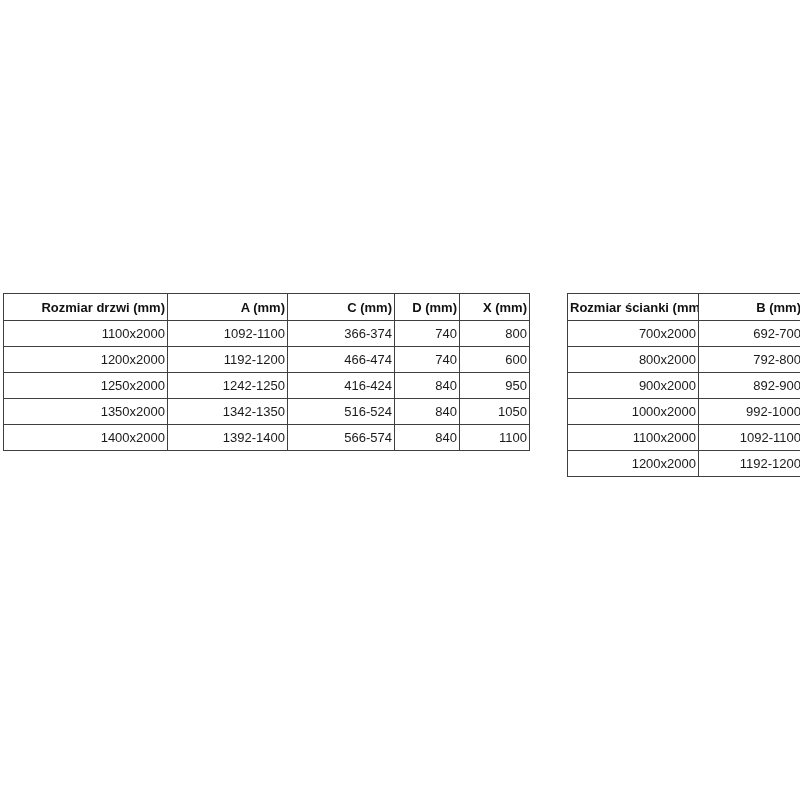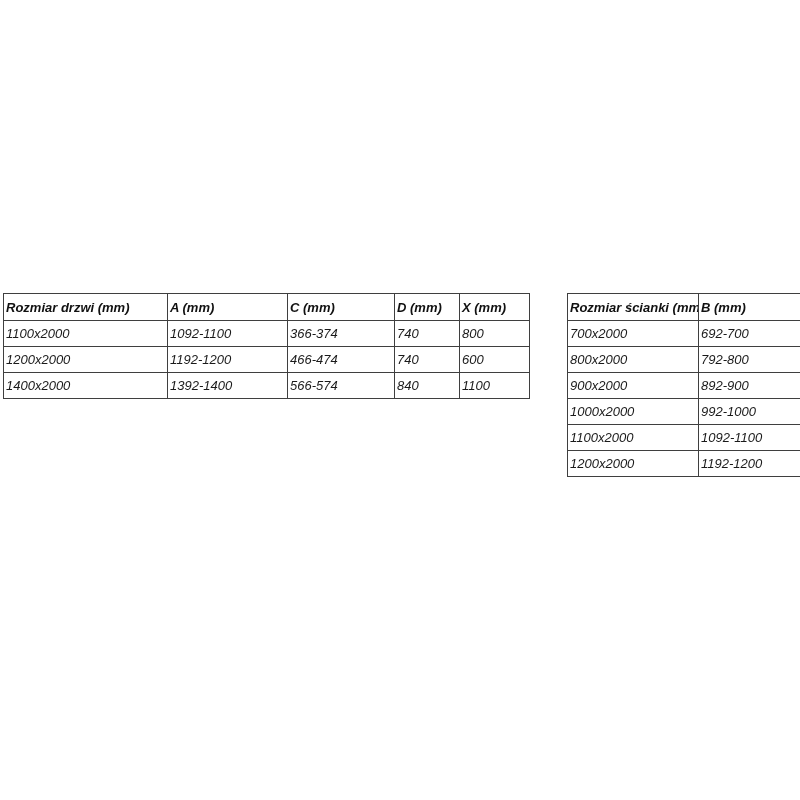--- a/index.html
+++ b/index.html
@@ -17,28 +17,27 @@
   }
   .spec-table {
     position: absolute;
     border-collapse: collapse;
     table-layout: fixed;
     background: #ffffff;
   }
   .spec-table th,
   .spec-table td {
     border: 1px solid #3f3f3f;
-    text-align: left;
+    text-align: right;
     vertical-align: middle;
     padding: 0 2px;
     font-size: 13px;
     line-height: 1;
     white-space: nowrap;
     overflow: hidden;
-    font-style: italic;
   }
   .spec-table thead tr { height: 27px; }
   .spec-table tbody tr { height: 26px; }
   .spec-table th { font-weight: bold; color: #111111; }
   .spec-table td { font-weight: normal; }
 
   #doors-table {
     left: 3px;
     top: 293px;
     width: 501px;
@@ -80,20 +79,34 @@
           <td>800</td>
         </tr>
         <tr>
           <td>1200x2000</td>
           <td>1192-1200</td>
           <td>466-474</td>
           <td>740</td>
           <td>600</td>
         </tr>
         <tr>
+          <td>1250x2000</td>
+          <td>1242-1250</td>
+          <td>416-424</td>
+          <td>840</td>
+          <td>950</td>
+        </tr>
+        <tr>
+          <td>1350x2000</td>
+          <td>1342-1350</td>
+          <td>516-524</td>
+          <td>840</td>
+          <td>1050</td>
+        </tr>
+        <tr>
           <td>1400x2000</td>
           <td>1392-1400</td>
           <td>566-574</td>
           <td>840</td>
           <td>1100</td>
         </tr>
       </tbody>
     </table>
 
   <table id="walls-table" class="spec-table">

